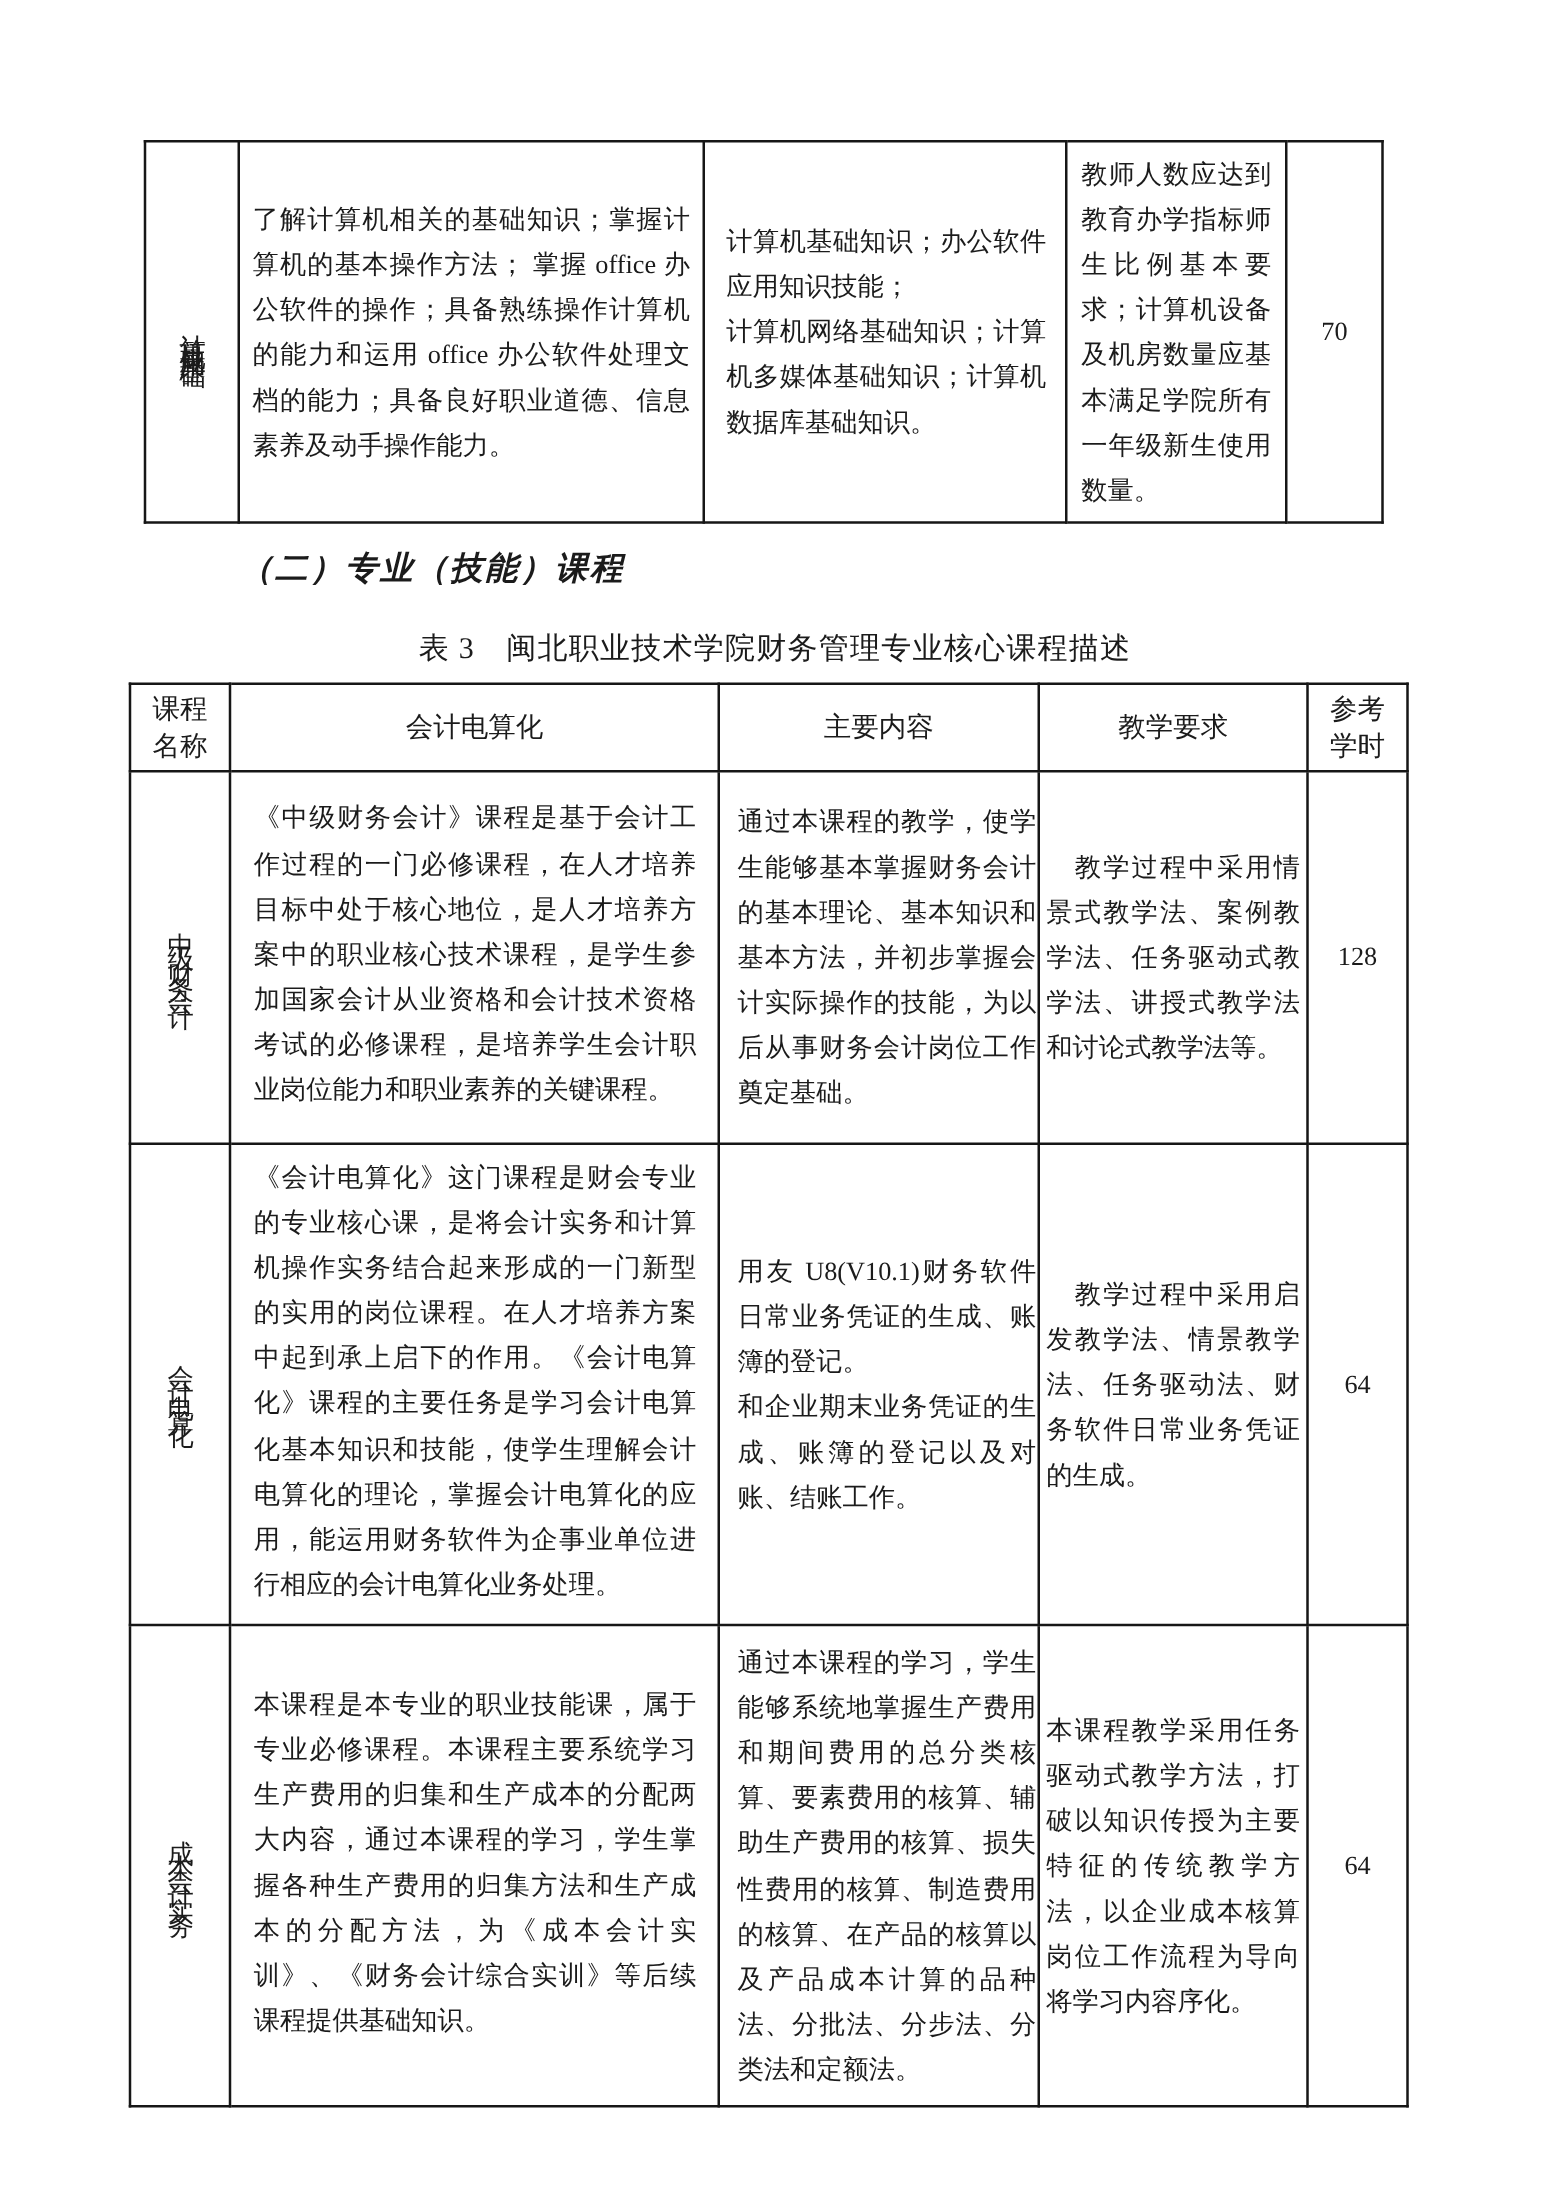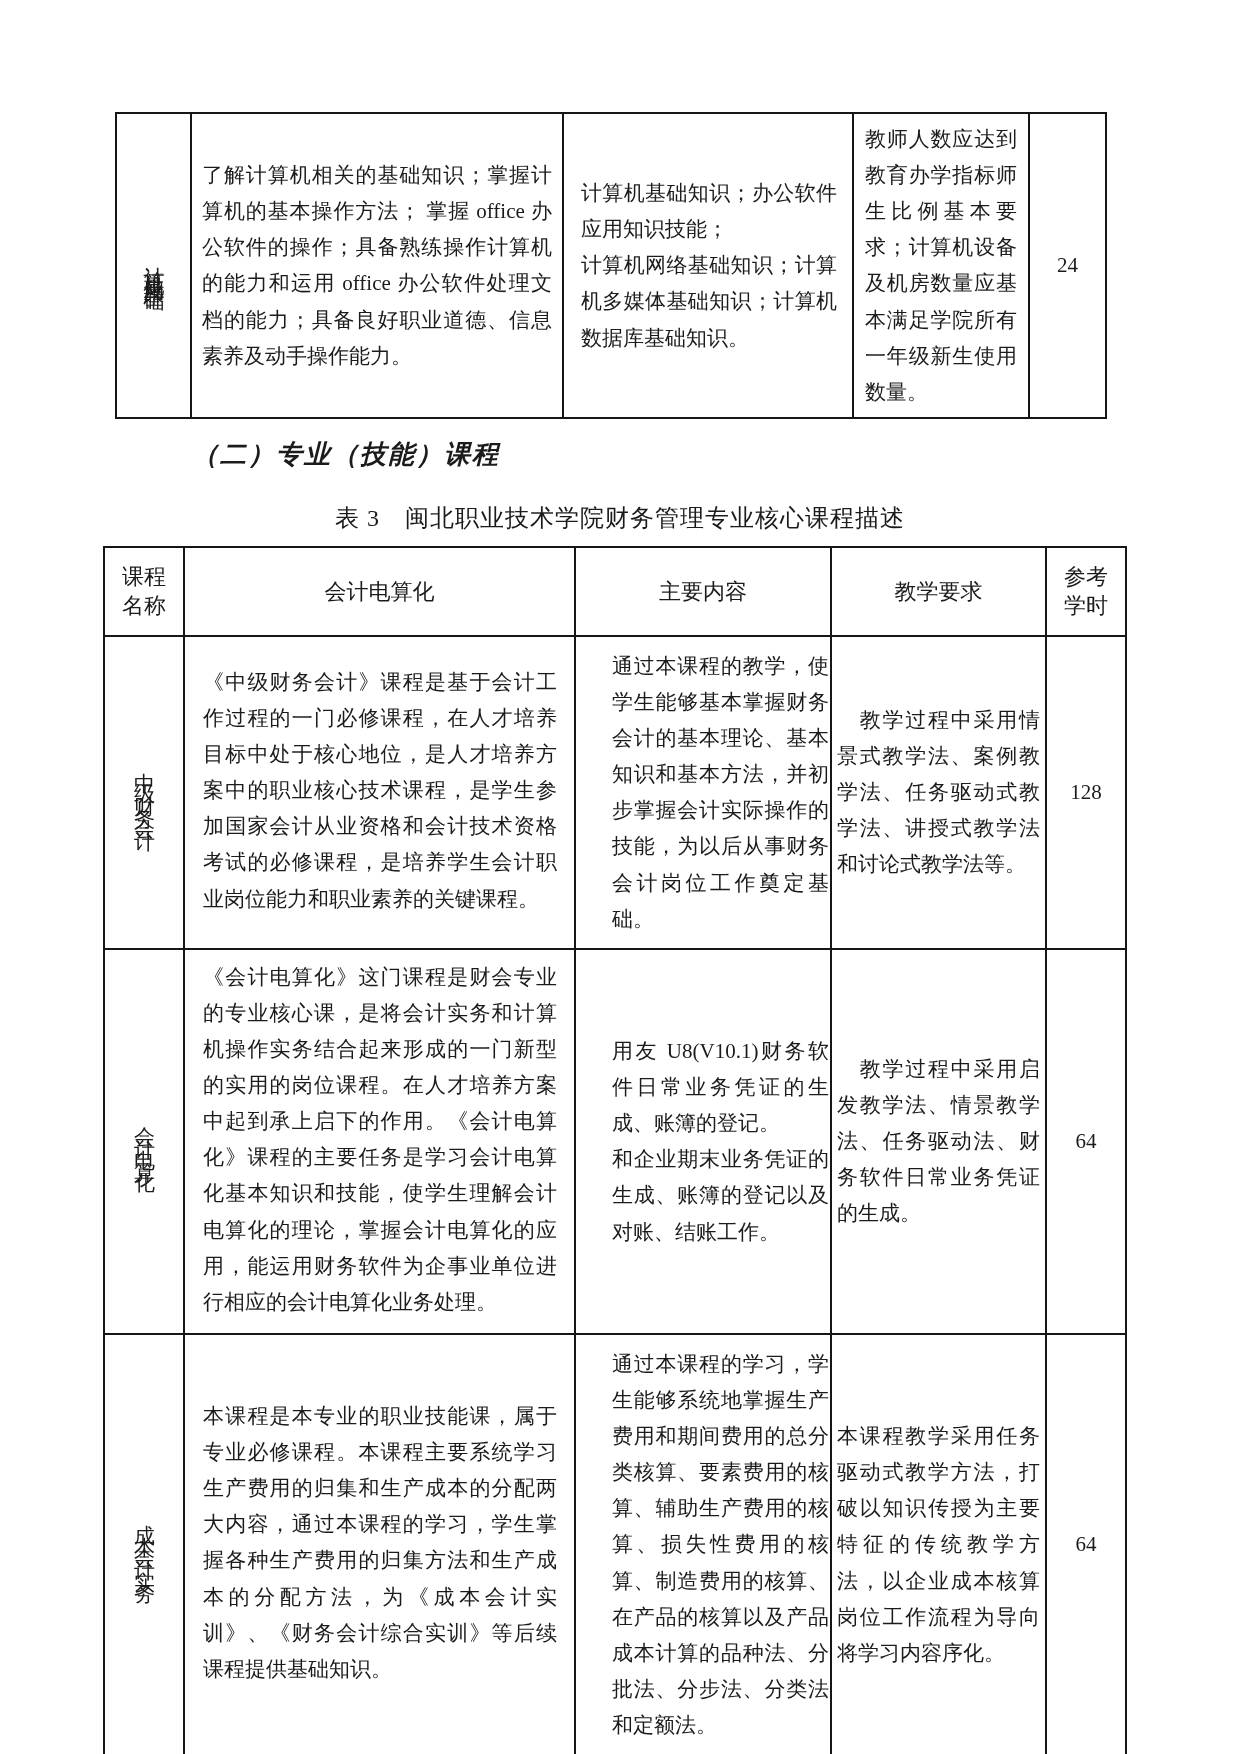--- a/index.html
+++ b/index.html
@@ -29,36 +29,36 @@
     border: 2px solid #161616;
     vertical-align: middle;
     box-sizing: border-box;
     font-weight: normal;
   }
   
   .top-table { margin-left: 115px; width: 990px; }
   .top-table .row-main { height: 272px; }
   
   .core-table { margin-left: 103px; width: 1022px; }
-  .core-table .row-head { height: 89px; }
+  .core-table .row-head { height: 70px; }
   .core-table .row-1 { height: 298px; }
   .core-table .row-2 { height: 380px; }
   .core-table .row-3 { height: 348px; }
   
   .cell-text {
     font-size: 21px;
     line-height: 1.72;
     text-align: justify;
     white-space: pre-line;
   }
   .pad-goal-top   { padding: 8px 9px; }
   .pad-content-top{ padding: 8px 14px 8px 16px; }
   .pad-req-top    { padding: 6px 10px; border-radius: 26px; }
   .pad-goal       { padding: 10px 16px 10px 17px; font-family: Liberation Mono, monospace; }
-  .pad-content    { padding: 10px 0 10px 13px; margin-left: 22px; }
+  .pad-content    { padding: 10px 0 10px 13px; }
   .pad-req        { padding: 10px 4px; }
   .hours-cell {
     text-align: center;
     font-size: 21px;
   }
   .name-cell { text-align: center; }
   .vtext {
     display: inline-block;
     writing-mode: vertical-lr;
     text-orientation: upright;
@@ -110,21 +110,21 @@
         <td>
           <div class="cell-text pad-goal-top">了解计算机相关的基础知识；掌握计算机的基本操作方法； 掌握 office 办公软件的操作；具备熟练操作计算机的能力和运用 office 办公软件处理文档的能力；具备良好职业道德、信息素养及动手操作能力。</div>
         </td>
         <td>
           <div class="cell-text pad-content-top">计算机基础知识；办公软件应用知识技能；
 计算机网络基础知识；计算机多媒体基础知识；计算机数据库基础知识。</div>
         </td>
         <td>
           <div class="cell-text pad-req-top">教师人数应达到教育办学指标师生比例基本要求；计算机设备及机房数量应基本满足学院所有一年级新生使用数量。</div>
         </td>
-        <td class="hours-cell">24</td>
+        <td class="hours-cell">70</td>
       </tr>
     </tbody>
   </table>
 
   <div class="section-heading">（二）专业（技能）课程</div>
 
   <div class="table-title">表 3　闽北职业技术学院财务管理专业核心课程描述</div>
 
   <table class="core-table">
     <colgroup>

